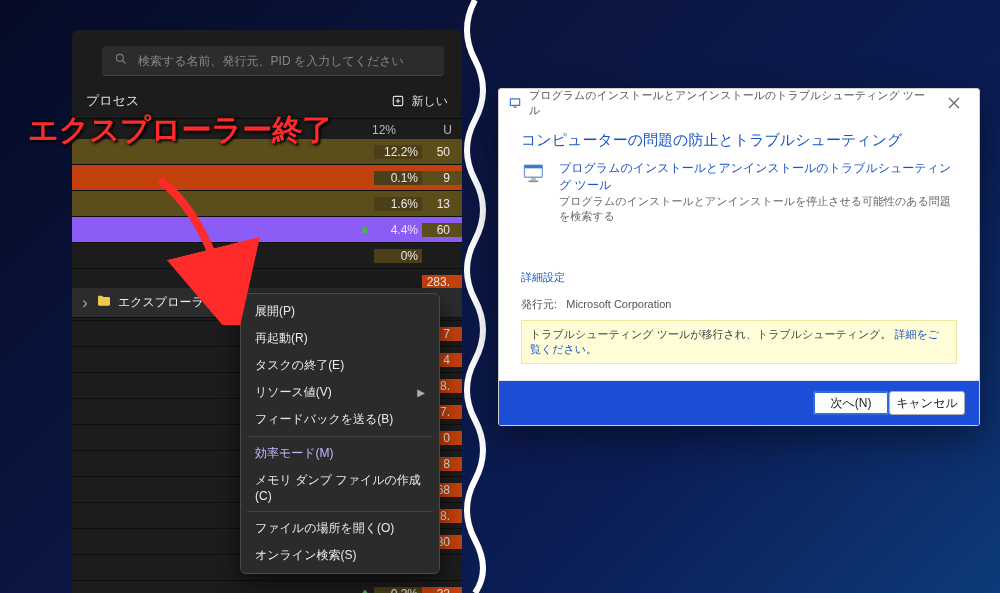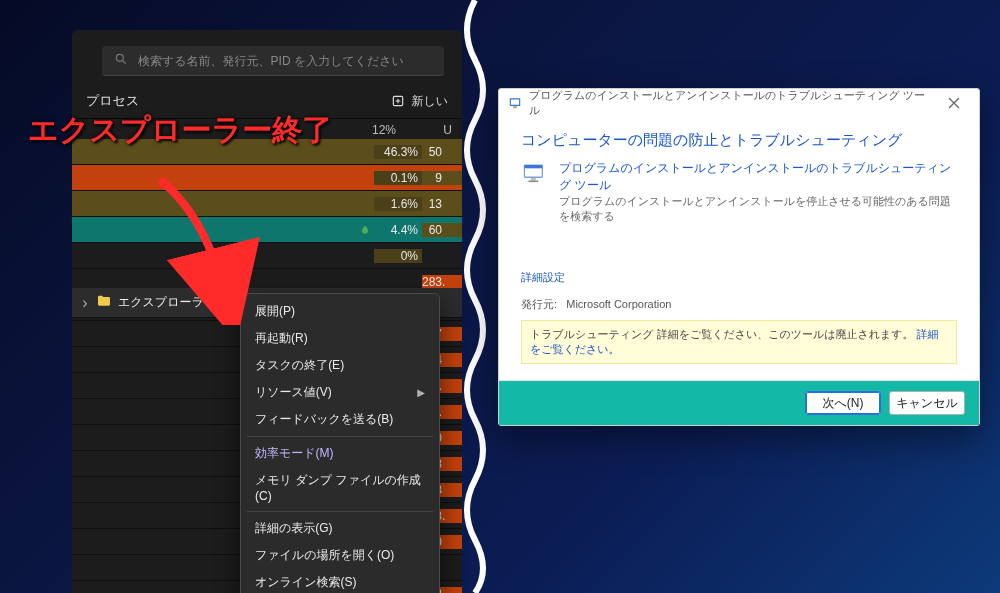--- a/index.html
+++ b/index.html
@@ -37,25 +37,25 @@
   .grid-head .h1 { width:48px; text-align:right; }
   .grid-head .h2 { width:36px; text-align:right; }
   .rows { }
   .row {
     display: flex; align-items: center; height: 26px;
     border-bottom: 1px solid #0f0f0f;
   }
   .row .spacer { flex: 1; }
   .row .badge { width: 18px; display:flex; justify-content:center; }
   .row .c1 { width: 48px; text-align: right; padding-right: 4px; font-size: 12px; }
-  .row .c2 { width: 40px; text-align: right; padding-right: 20px; font-size: 12px; }
+  .row .c2 { width: 40px; text-align: right; padding-right: 12px; font-size: 12px; }
   .heat1 { background: #c2410c; }
   .heat2 { background: #4a3f18; }
   .heat3 { background: #5c4e1a; }
-  .sel  { background: #0f766e; }
+  .sel  { background: #8b5cf6; }
   .leaf-ico { width:10px; height:10px; }
   .explorer-row {
     display:flex; align-items:center; gap:6px; height:30px;
     background:#2c2c2c; padding-left:8px; border-bottom:1px solid #0f0f0f;
   }
   .explorer-row .chev { width:10px; text-align:center; color:#aaa; }
   .folder-ico { width:16px; height:16px; }
   .explorer-row .label { font-size:12px; color:#eee; }
   
   .ctx {
@@ -102,22 +102,22 @@
   .dlg-item .t2 { color:#666; font-size:11px; }
   .dlg-adv { color:#1955c8; margin-top:46px; font-size:11px; }
   .dlg-pub { margin-top:12px; font-size:11px; color:#555; }
   .dlg-priv { color:#1955c8; font-size:11px; }
   .notice {
     margin-top:8px; background:#fffcd8; border:1px solid #f0e8a0;
     padding:6px 8px; font-size:11px; color:#444;
   }
   .notice a { color:#1955c8; }
   .dlg-foot {
-    display:flex; justify-content:flex-end; gap:8px;
-    padding:10px 14px; border-top:1px solid #e8e8e8; background:#14b8a6;
+    display:flex; justify-content:flex-end; gap:0;
+    padding:10px 14px; border-top:1px solid #e8e8e8; background:#1d4ed8;
   }
   .btn {
     min-width:76px; height:24px; font-size:12px; border:1px solid #adadad;
     background:#fdfdfd; border-radius:3px; color:#222;
   }
   .btn.primary { border-color:#2a6fd6; box-shadow: inset 0 0 0 1px #2a6fd6; }
 </style>
 </head>
 <body>
 
@@ -146,21 +146,21 @@
   </div>
   <div class="divider"></div>
   <div class="grid-head">
     <span class="h1">12%</span>
     <span class="h2">U</span>
   </div>
   <div class="rows" id="rows" style="position: relative;">
       <div class="row heat3">
         <span class="spacer"></span>
         <span class="badge"></span>
-        <span class="c1 heat2" style="">46.3%</span>
+        <span class="c1 heat2" style="">12.2%</span>
         <span class="c2 heat3">50</span>
       </div>
       <div class="row heat1">
         <span class="spacer"></span>
         <span class="badge"></span>
         <span class="c1 heat2" style="">0.1%</span>
         <span class="c2 heat3">9</span>
       </div>
       <div class="row heat3">
         <span class="spacer"></span>
@@ -297,23 +297,20 @@
       <span>フィードバックを送る(B)</span>
     </div>
     <div class="sep"></div>
     <div class="mi disabled">
       <span>効率モード(M)</span>
     </div>
     <div class="mi">
       <span>メモリ ダンプ ファイルの作成(C)</span>
     </div>
     <div class="sep"></div>
-    <div class="mi">
-      <span>詳細の表示(G)</span>
-    </div>
     <div class="mi">
       <span>ファイルの場所を開く(O)</span>
     </div>
     <div class="mi">
       <span>オンライン検索(S)</span>
     </div>
   </div>
 
 <div class="anno">
   <div style="padding-left:28px;">エクスプローラー終了</div>
@@ -363,21 +360,21 @@
         <div class="t2">プログラムのインストールとアンインストールを停止させる可能性のある問題を検索する</div>
       </div>
     </div>
     <div class="dlg-adv">詳細設定</div>
     <div class="dlg-pub">
       <span>発行元:</span>
       <span>&nbsp;</span>
       <span>Microsoft Corporation</span>
     </div>
     <div class="notice">
-      <span>トラブルシューティング 詳細をご覧ください、このツールは廃止されます。</span>
+      <span>トラブルシューティング ツールが移行され、トラブルシューティング。</span>
       <a>詳細をご覧ください。</a>
     </div>
   </div>
   <div class="dlg-foot">
     <button class="btn primary">次へ(N)</button>
     <button class="btn">キャンセル</button>
   </div>
 </div>
 
 </body></html>

